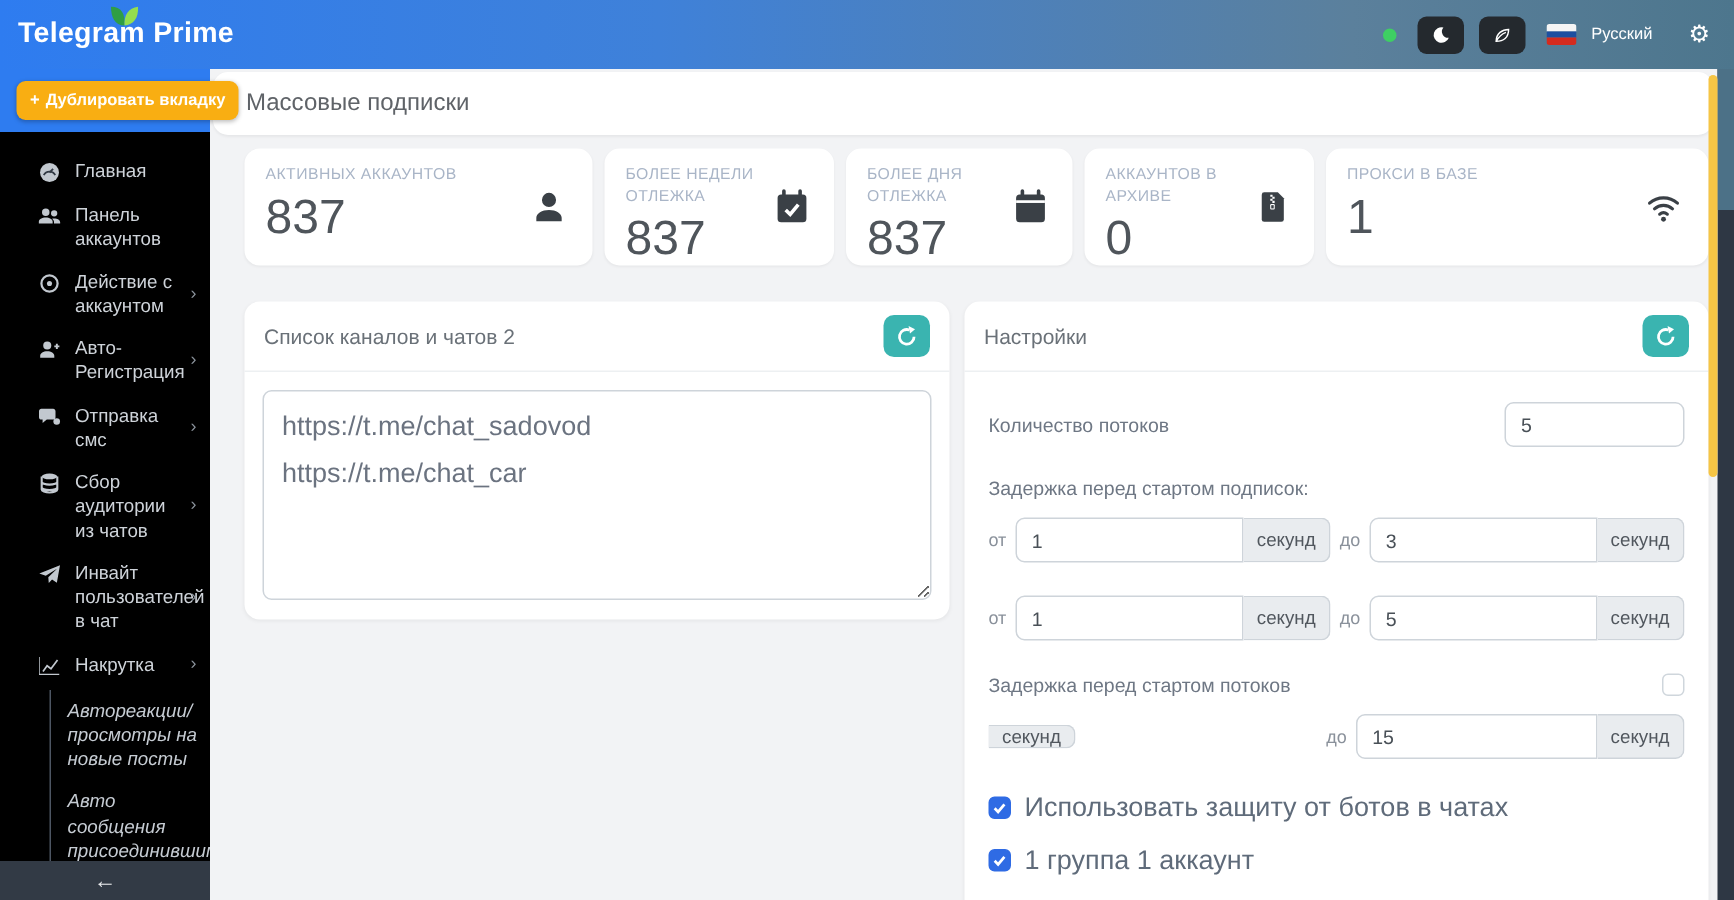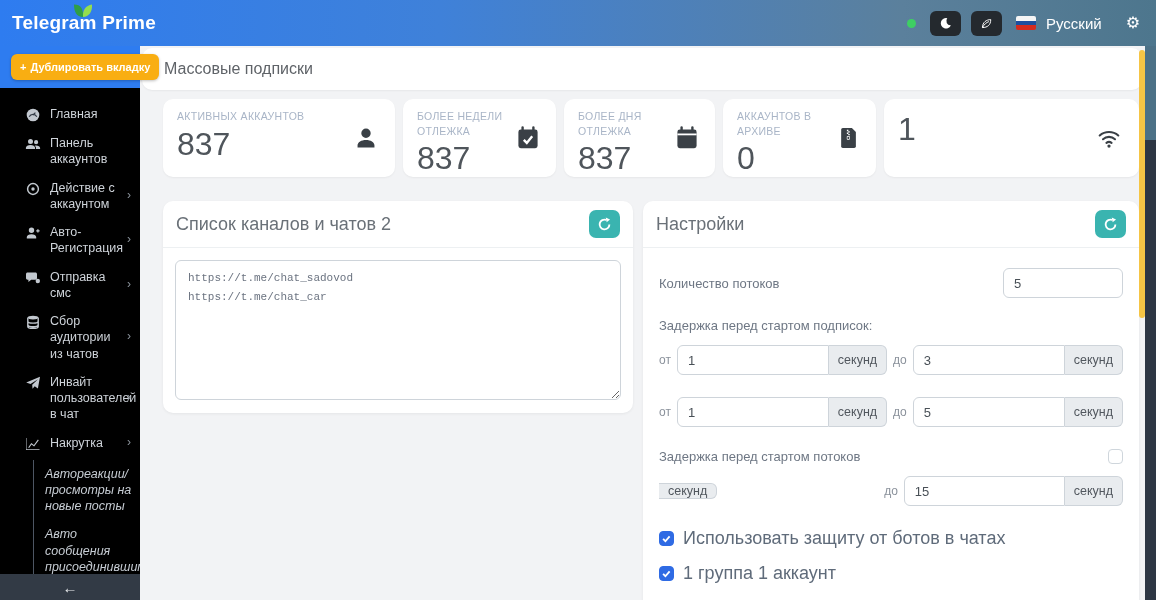--- a/index.html
+++ b/index.html
@@ -17,21 +17,21 @@
     display:flex; align-items:center;
   }
   .logo { position:relative; margin-left:12px; color:#fff; font-size:19px; font-weight:bold; letter-spacing:.2px; cursor:pointer; }
   .logo .leaf { position:absolute; left:60px; top:-11px; }
   .top-controls { margin-left:auto; margin-right:16px; display:flex; align-items:center; gap:10px; }
   .dot { width:9px; height:9px; border-radius:50%; background:#3ecf63; margin-right:4px; }
   .tbtn { width:31px; height:25px; border:none; border-radius:6px; background:#24292e; display:flex; align-items:center; justify-content:center; cursor:pointer; }
   .flag { width:20px; height:14px; display:flex; flex-direction:column; border-radius:2px; overflow:hidden; margin-left:4px; cursor:pointer; }
   .flag i { flex:1; }
   .flag i:nth-child(1){ background:#f5f5f5; } .flag i:nth-child(2){ background:#1d4fa0; } .flag i:nth-child(3){ background:#d52b1e; }
-  .lang { color:#fff; font-size:15px; cursor:pointer; }
+  .lang { color:#fff; font-size:11px; cursor:pointer; }
   .gear { font-family:"DejaVu Sans", sans-serif; color:#fff; font-size:16px; margin-left:14px; cursor:pointer; line-height:1; }
 
   
   .sidebar { position:absolute; left:0; top:46px; width:140px; bottom:0; background:#000000; z-index:5; }
   .bluecap { height:42px; background:#2e7cf0; display:flex; align-items:center; padding-left:11px; }
   .dup {
     background:#f9ae12; color:#fff; border:none; border-radius:6px; font-weight:bold;
     font-size:11px; padding:7px 9px; white-space:nowrap; cursor:pointer; box-shadow:0 1px 3px rgba(0,0,0,.25);
     font-family:"Liberation Sans", sans-serif;
   }
@@ -57,28 +57,28 @@
   .stat-card { background:#fff; border-radius:10px; box-shadow:0 1px 2px rgba(0,0,0,.05); padding:10px 14px; position:relative; overflow:hidden; flex:none; }
   .stat-card:nth-child(1){ width:232px; } .stat-card:nth-child(2){ width:153px; }
   .stat-card:nth-child(3){ width:151px; } .stat-card:nth-child(4){ width:153px; }
   .stat-card:nth-child(5){ flex:1; }
   .stat-label { font-size:10.5px; color:#a9b5c7; letter-spacing:.3px; line-height:1.4; max-width:calc(100% - 38px); }
   .stat-value { font-size:32px; color:#4f555b; margin-top:2px; line-height:1.15; }
   .stat-icon { position:absolute; right:16px; top:50%; transform:translateY(-50%); color:#3a4046; }
 
   .panel { position:absolute; background:#fff; border-radius:10px; box-shadow:0 1px 3px rgba(0,0,0,.06); }
   .panel-head { display:flex; align-items:center; justify-content:space-between; padding:9px 13px; border-bottom:1px solid #edf0f2; }
-  .panel-title { font-size:18px; color:#6a7178; }
+  .panel-title { font-size:14px; color:#6a7178; }
   .refresh-btn { width:31px; height:28px; background:#3ab4b0; border:none; border-radius:7px; display:flex; align-items:center; justify-content:center; cursor:pointer; }
 
   .panel-channels { left:23px; top:155px; width:470px; height:212px; }
   .panel-channels .body { padding:12px; }
   .chat-list {
     width:100%; height:140px; resize:vertical; border:1px solid #ced4da; border-radius:6px;
-    padding:8px 12px; font-family:Liberation Mono, monospace; font-size:11px; color:#6b7380; line-height:1.7; outline:none;
+    padding:8px 12px; font-family:Liberation Sans, sans-serif; font-size:18px; color:#6b7380; line-height:1.7; outline:none;
   }
 
   .panel-settings { left:503px; top:155px; right:6px; height:480px; }
   .panel-settings .body { padding:20px 16px; font-size:13px; color:#6e7784; }
   .srow-threads { display:flex; justify-content:space-between; align-items:center; margin-bottom:20px; }
   .inp { height:30px; border:1px solid #ced4da; border-radius:6px; padding:0 10px; font-size:13px; color:#495057; font-family:"Liberation Sans", sans-serif; outline:none; }
   .inp.small { width:120px; }
   .slabel { margin:8px 0 12px; }
   .range-row { display:flex; align-items:center; gap:6px; margin-bottom:22px; }
   .prefix { font-size:12px; color:#8a919b; flex:none; }
@@ -283,20 +283,21 @@
       <span class="stat-icon">
         <svg width="22" height="24" viewBox="0 0 16 16">
             <path fill="currentColor" d="M3.5.8h6.6L13 3.7V14a1.2 1.2 0 0 1-1.2 1.2H3.5A1.2 1.2 0 0 1 2.3 14V2A1.2 1.2 0 0 1 3.5.8z"></path>
             <path stroke="#fff" stroke-width="1.1" d="M7 2v1M8 3v1M7 4v1M8 5v1"></path>
             <rect x="6.4" y="6.6" width="2.2" height="2.6" rx=".5" fill="#fff"></rect>
             <rect x="6.9" y="7.1" width="1.2" height="1.6" fill="currentColor"></rect>
           </svg>
       </span>
     </div>
     <div class="stat-card">
+      <div class="stat-label">ПРОКСИ В БАЗЕ</div>
       <div class="stat-value">1</div>
       <span class="stat-icon">
         <svg width="28" height="24" viewBox="0 0 16 16">
             <path fill="none" stroke="currentColor" stroke-width="1.4" stroke-linecap="round" d="M1.8 6.3a9.4 9.4 0 0 1 12.4 0M4 8.8a6 6 0 0 1 8 0M6.3 11.2a2.8 2.8 0 0 1 3.4 0"></path>
             <circle cx="8" cy="13.4" r="1.1" fill="currentColor"></circle>
           </svg>
       </span>
     </div>
   </div>
 

